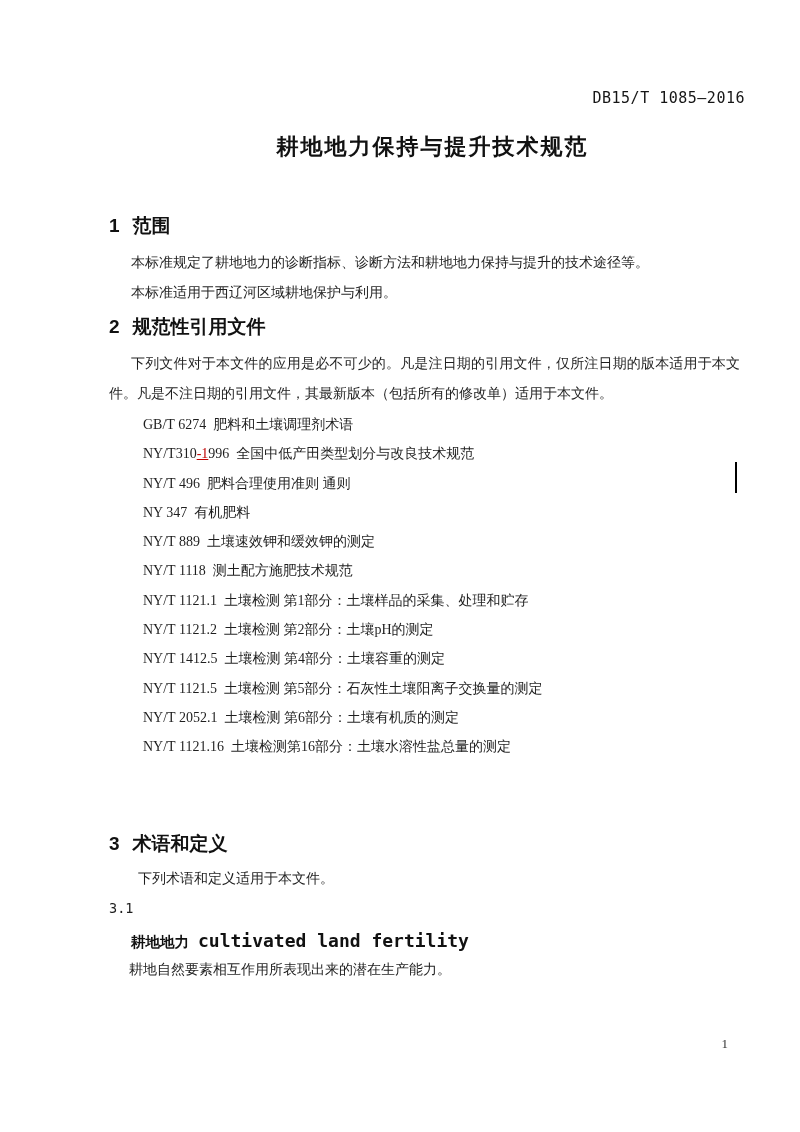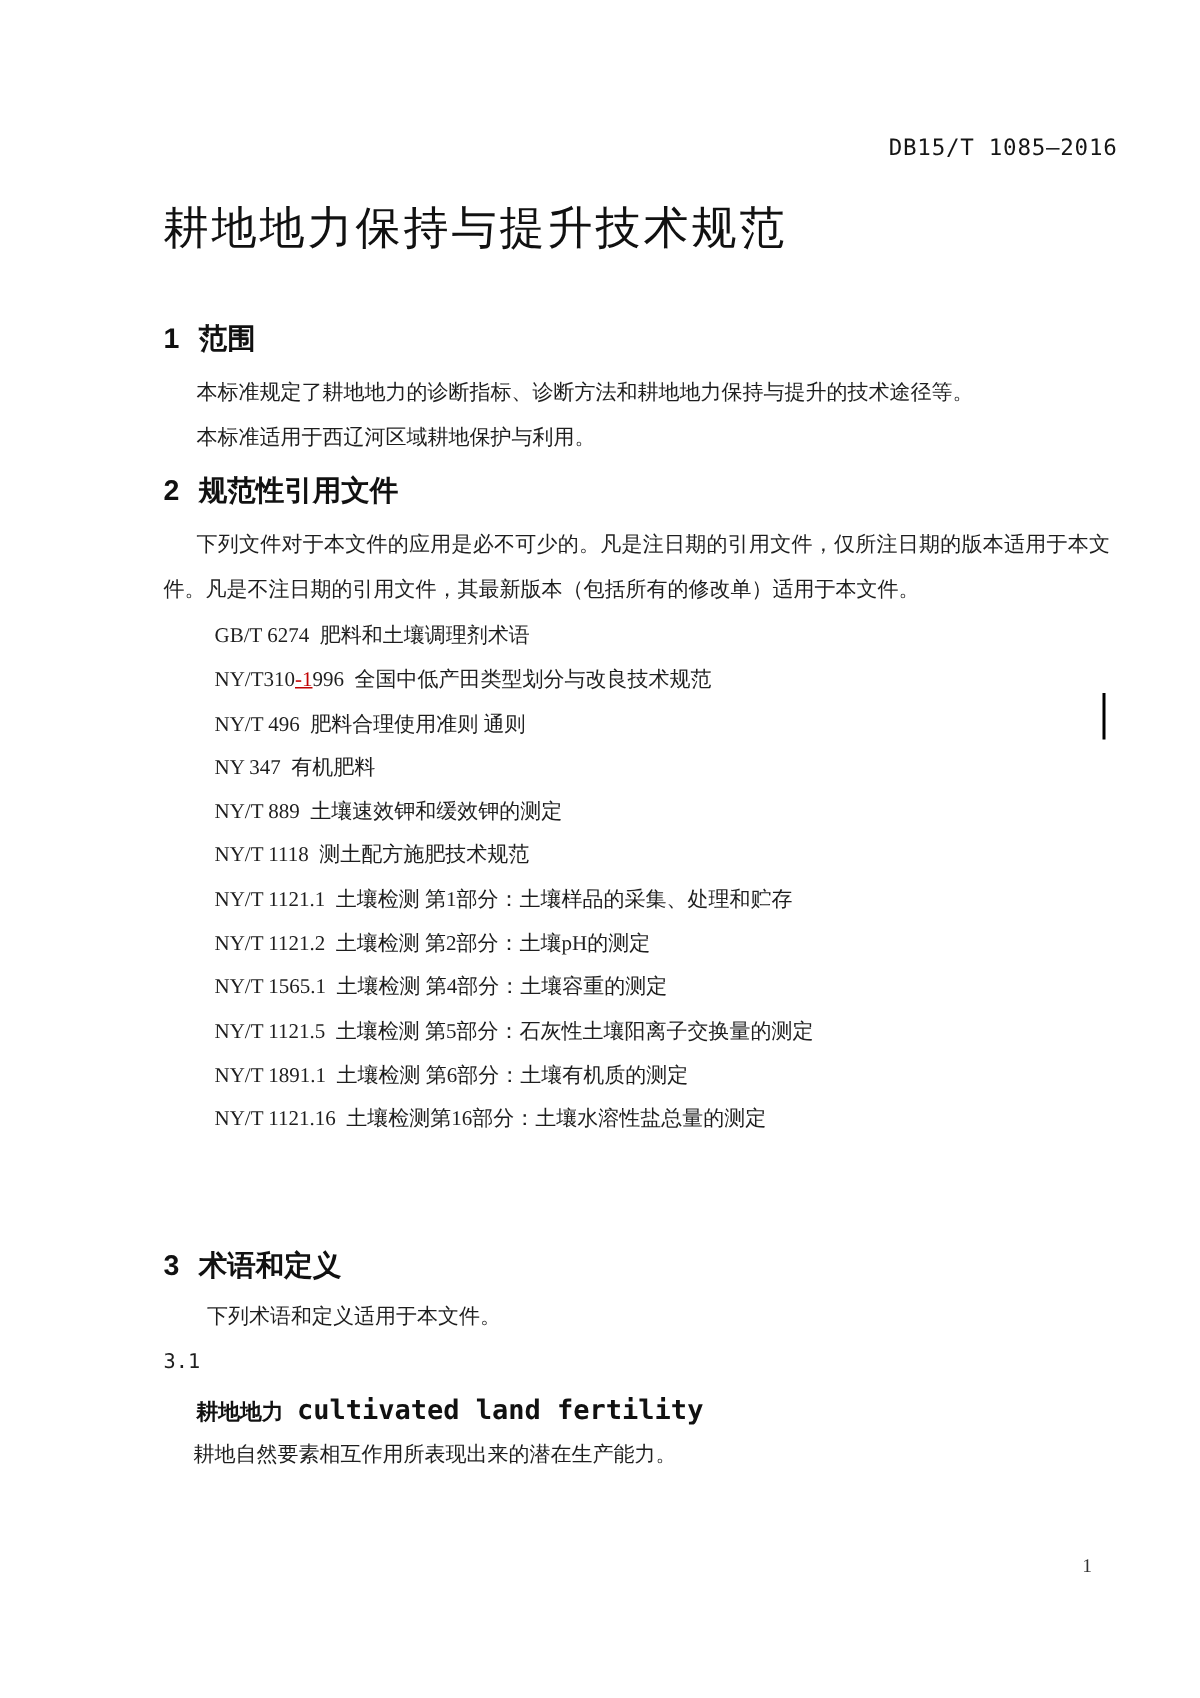--- a/index.html
+++ b/index.html
@@ -19,24 +19,24 @@
     text-align:right;
     padding-right:11px;
     box-sizing:border-box;
     font-family:"DejaVu Sans Mono","Liberation Mono",monospace;
     font-size:15px;
     letter-spacing:0.5px;
     color:#151515;
   }
   .doc-title {
     top:132px;
-    text-align:left;
+    text-align:center;
     font-family:"Liberation Sans","DejaVu Sans",sans-serif;
-    font-weight:400;
-    font-size:30px;
+    font-weight:700;
+    font-size:22px;
     letter-spacing:2px;
     color:#111;
   }
   .heading {
     font-family:"Liberation Sans","DejaVu Sans",sans-serif;
     font-weight:700;
     font-size:19px;
     color:#111;
   }
   .h-num { margin-right:13px; }
@@ -113,23 +113,23 @@
 
   <div class="abs ref-list">
     <div class="ref"><span>GB/T 6274  肥料和土壤调理剂术语</span><span class="ins"></span><span></span></div>
     <div class="ref"><span>NY/T310</span><span class="ins">-1</span><span>996  全国中低产田类型划分与改良技术规范</span></div>
     <div class="ref"><span>NY/T 496  肥料合理使用准则 通则</span><span class="ins"></span><span></span></div>
     <div class="ref"><span>NY 347  有机肥料</span><span class="ins"></span><span></span></div>
     <div class="ref"><span>NY/T 889  土壤速效钾和缓效钾的测定</span><span class="ins"></span><span></span></div>
     <div class="ref"><span>NY/T 1118  测土配方施肥技术规范</span><span class="ins"></span><span></span></div>
     <div class="ref"><span>NY/T 1121.1  土壤检测 第1部分：土壤样品的采集、处理和贮存</span><span class="ins"></span><span></span></div>
     <div class="ref"><span>NY/T 1121.2  土壤检测 第2部分：土壤pH的测定</span><span class="ins"></span><span></span></div>
-    <div class="ref"><span>NY/T 1565.1  土壤检测 第4部分：土壤容重的测定</span><span class="ins"></span><span></span></div>
+    <div class="ref"><span>NY/T 1412.5  土壤检测 第4部分：土壤容重的测定</span><span class="ins"></span><span></span></div>
     <div class="ref"><span>NY/T 1121.5  土壤检测 第5部分：石灰性土壤阳离子交换量的测定</span><span class="ins"></span><span></span></div>
-    <div class="ref"><span>NY/T 1891.1  土壤检测 第6部分：土壤有机质的测定</span><span class="ins"></span><span></span></div>
+    <div class="ref"><span>NY/T 2052.1  土壤检测 第6部分：土壤有机质的测定</span><span class="ins"></span><span></span></div>
     <div class="ref"><span>NY/T 1121.16  土壤检测第16部分：土壤水溶性盐总量的测定</span><span class="ins"></span><span></span></div>
   </div>
 
   <div class="abs heading h-terms">
     <span class="h-num">3</span><span>术语和定义</span>
   </div>
   <div class="abs para terms-intro">下列术语和定义适用于本文件。</div>
   <div class="abs term-number">3.1</div>
   <div class="abs term-name">
     <span class="term-zh">耕地地力</span><span class="term-en">cultivated land fertility</span>

